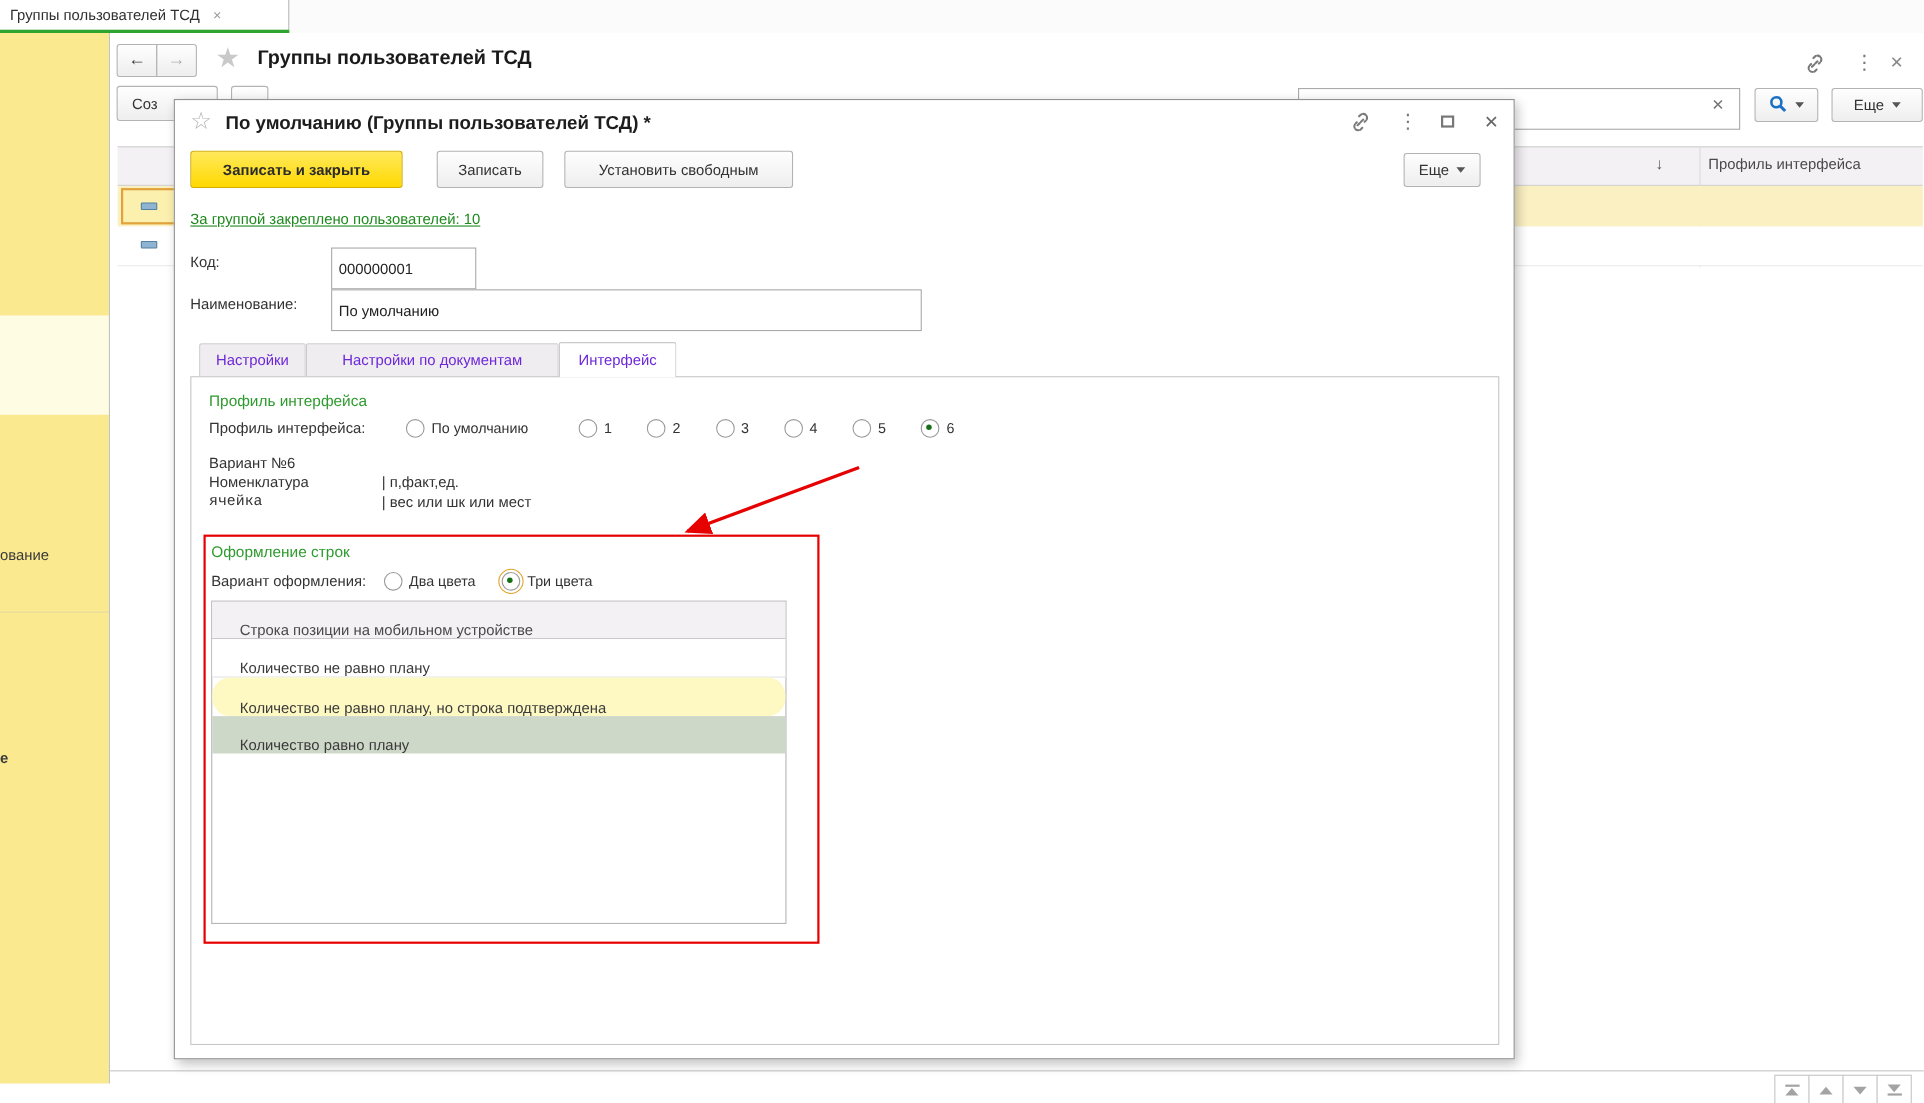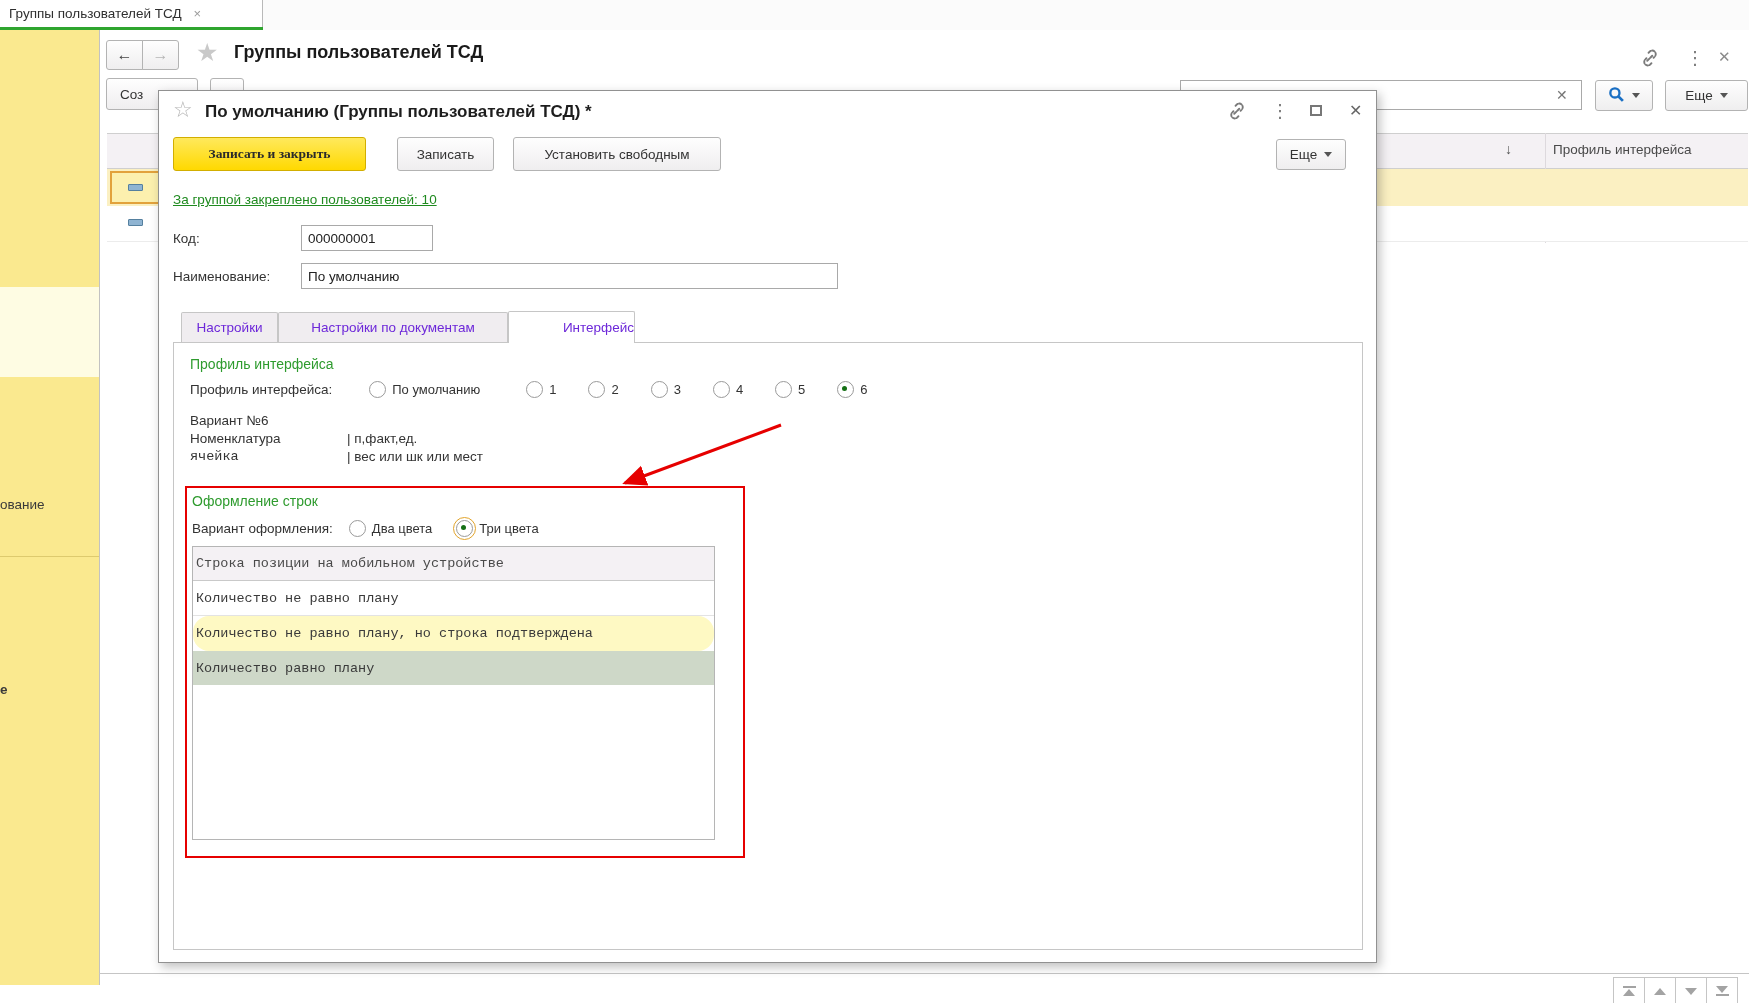--- a/index.html
+++ b/index.html
@@ -15,25 +15,25 @@
   .tab-underline{left:0;top:27px;width:263px;height:3px;background:#2fa52f;}
 
   
   .seg{left:0;width:99px;}
   .strip-border{left:99px;top:30px;width:1px;height:955px;background:#c2c2c2;}
   .frag{left:0;color:#3a3a3a;font-size:13.5px;}
 
   
   .btn{border:1px solid #b3b3b3;border-radius:3px;background:linear-gradient(#fefefe,#efeeef);
        display:flex;align-items:center;justify-content:center;font-size:13.5px;color:#333;gap:7px;}
-  .btn-yellow{background:linear-gradient(#ffe95c,#ffd900);border-color:#d2ae00;font-weight:bold;color:#2b2b2b;font-family:Liberation Serif, serif;}
+  .btn-yellow{background:linear-gradient(#ffe95c,#ffd900);border-color:#d2ae00;font-weight:bold;color:#2b2b2b;}
   .caret{width:0;height:0;border-left:4px solid transparent;border-right:4px solid transparent;border-top:5px solid #555;}
 
   
-  .tbox{border:1px solid #a9a9a9;font-size:13.5px;padding:6px 6px;font-family:inherit;color:#222;background:#fff;}
+  .tbox{border:1px solid #a9a9a9;font-size:13.5px;padding:18px 6px;font-family:inherit;color:#222;background:#fff;}
 
   
   .listhead{background:#f4f1f4;border-top:1px solid #cfcfcf;border-bottom:1px solid #cfcfcf;color:#4a4a4a;}
   .dash-ico{width:15px;height:7px;background:#8fb4d2;border:1px solid #55809f;border-radius:1px;}
 
   
   .dialog{left:158px;top:90px;width:1219px;height:873px;background:#fff;border:1px solid #919191;
           box-shadow:3px 4px 10px rgba(0,0,0,.25);z-index:10;}
   .dlg-title{font-size:17px;font-weight:bold;color:#1d1d1d;}
   .green-link{color:#1f8a1f;text-decoration:underline;font-size:13.5px;}
@@ -46,21 +46,21 @@
   
   .radio{width:15px;height:15px;border:1px solid #9a9a9a;border-radius:50%;background:#fff;position:relative;flex:0 0 auto;}
   .radio.checked::after{content:"";position:absolute;left:4px;top:4px;width:5px;height:5px;border-radius:50%;background:#157015;}
   .radio.focusbox{outline:1px solid #e2a42b;outline-offset:2px;}
   .ritem{display:flex;align-items:center;gap:6px;}
   .rrow{display:flex;align-items:center;}
 
   
   .itable{border:1px solid #b5b5b5;background:#fff;}
   .itable .hrow{background:#f4f1f4;border-bottom:1px solid #c9c9c9;color:#4a4a4a;}
-  .irow{display:flex;align-items:center;padding-left:3px;font-size:13.5px;color:#3a3a3a;font-family:Liberation Mono, monospace;}
+  .irow{display:flex;align-items:flex-end;padding-left:25px;font-size:13.5px;color:#3a3a3a;}
 
   
   .red-rect{border:2px solid #e60000;z-index:30;pointer-events:none;}
 
   
   .navbtn{width:30px;height:26px;border:1px solid #c5c5c5;background:#fff;display:flex;flex-direction:column;
           align-items:center;justify-content:center;gap:1px;}
   .tri-up{width:0;height:0;border-left:6px solid transparent;border-right:6px solid transparent;border-bottom:7px solid #a3a3a3;}
   .tri-down{width:0;height:0;border-left:6px solid transparent;border-right:6px solid transparent;border-top:7px solid #a3a3a3;}
   .hbar{width:13px;height:2px;background:#a3a3a3;}
@@ -189,21 +189,21 @@
     <input class="abs tbox" style="left: 142px; top: 134px; width: 132px; height: 26px;" value="000000001">
     <span class="abs" style="left:14px;top:178px;font-size:13.5px;">Наименование:</span>
     <input class="abs tbox" style="left: 142px; top: 172px; width: 537px; height: 26px;" value="По умолчанию">
 
     <div class="abs dtab" style="left:22px;top:221px;width:97px;height:30px;">
         <span>Настройки</span>
       </div>
     <div class="abs dtab" style="left:119px;top:221px;width:230px;height:30px;">
         <span>Настройки по документам</span>
       </div>
-    <div class="abs dtab active" style="left:349px;top:220px;width:127px;height:32px;justify-content:flex-end;">
+    <div class="abs dtab active" style="left:349px;top:220px;width:107px;height:32px;">
         <span>Интерфейс</span>
       </div>
 
     <div class="abs panel" style="left:14px;top:251px;width:1190px;height:608px;">
 
       <div class="abs green-h" style="left:16px;top:13px;">Профиль интерфейса</div>
 
       <div class="abs rrow" style="left:16px;top:36px;height:20px;gap:32px;">
         <span style="font-size:13.5px;margin-right:5px;">Профиль интерфейса:</span>
         <span class="ritem">

